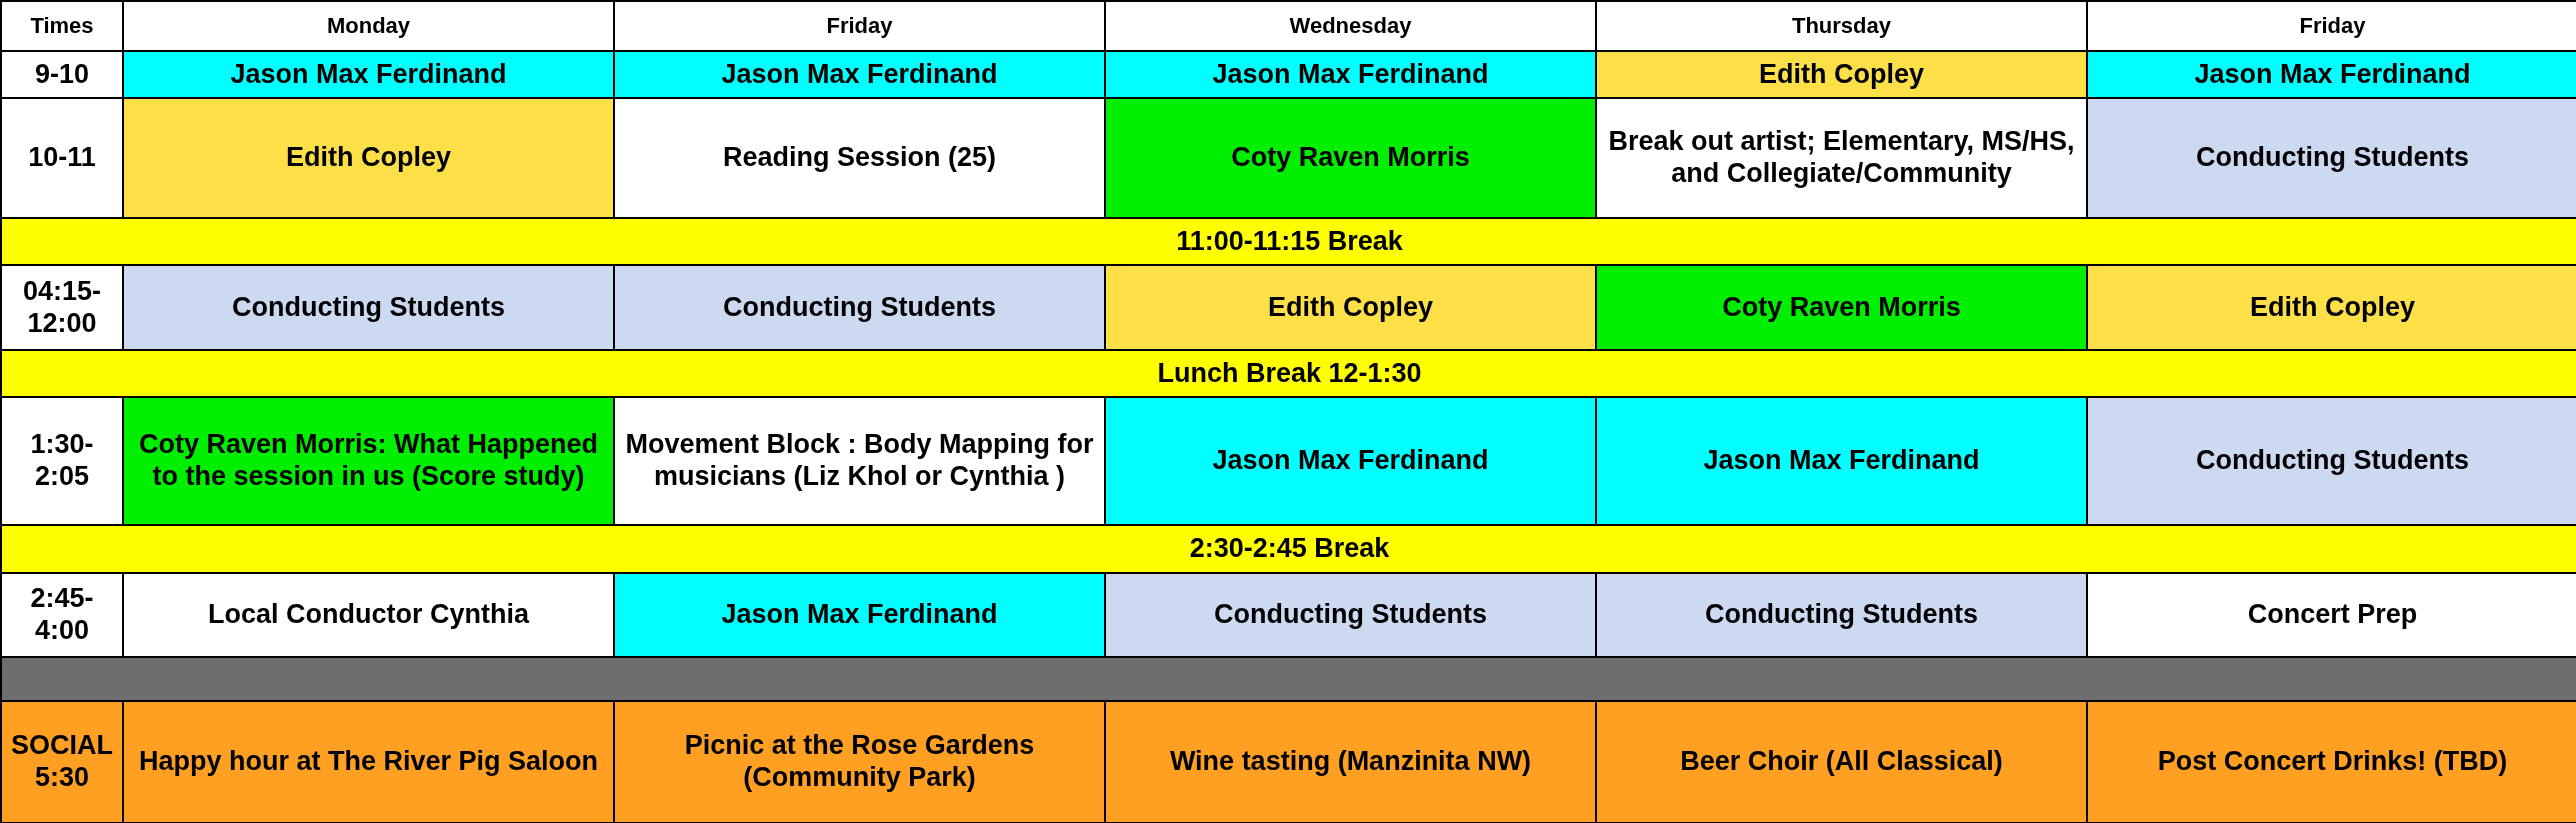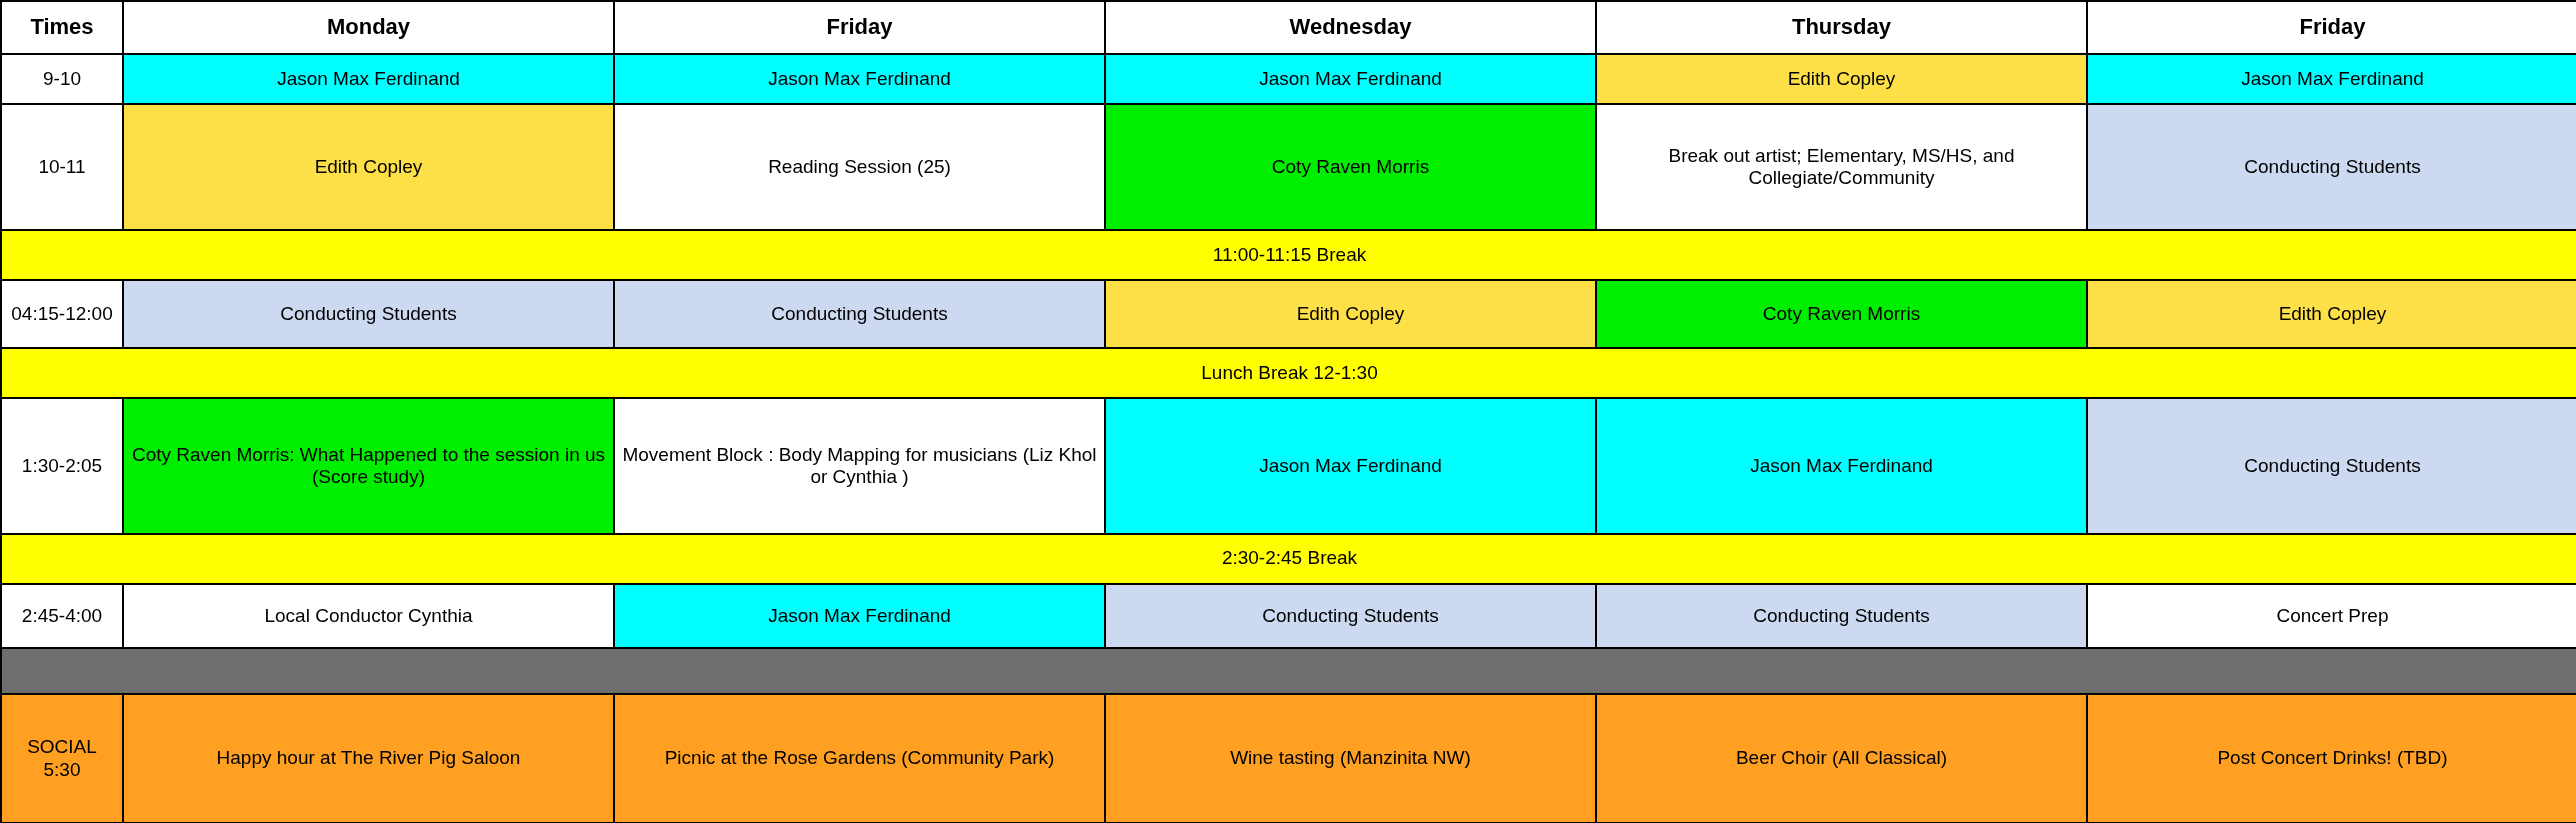--- a/index.html
+++ b/index.html
@@ -16,22 +16,22 @@
   #schedule-table {
     width: 2576px;
     height: 824px;
     border-collapse: collapse;
     table-layout: fixed;
   }
   #schedule-table td, #schedule-table th {
     border: 2.7px solid #000000;
     text-align: center;
     vertical-align: middle;
-    font-size: 19px;
-    font-weight: normal;
+    font-size: 27px;
+    font-weight: bold;
     color: #000000;
     padding: 1.8px 5.3px;
     line-height: 1.18;
     overflow: hidden;
   }
   #schedule-table th {
     font-weight: bold;
     font-size: 22px;
   }
   .col-times { width: 122px; }

